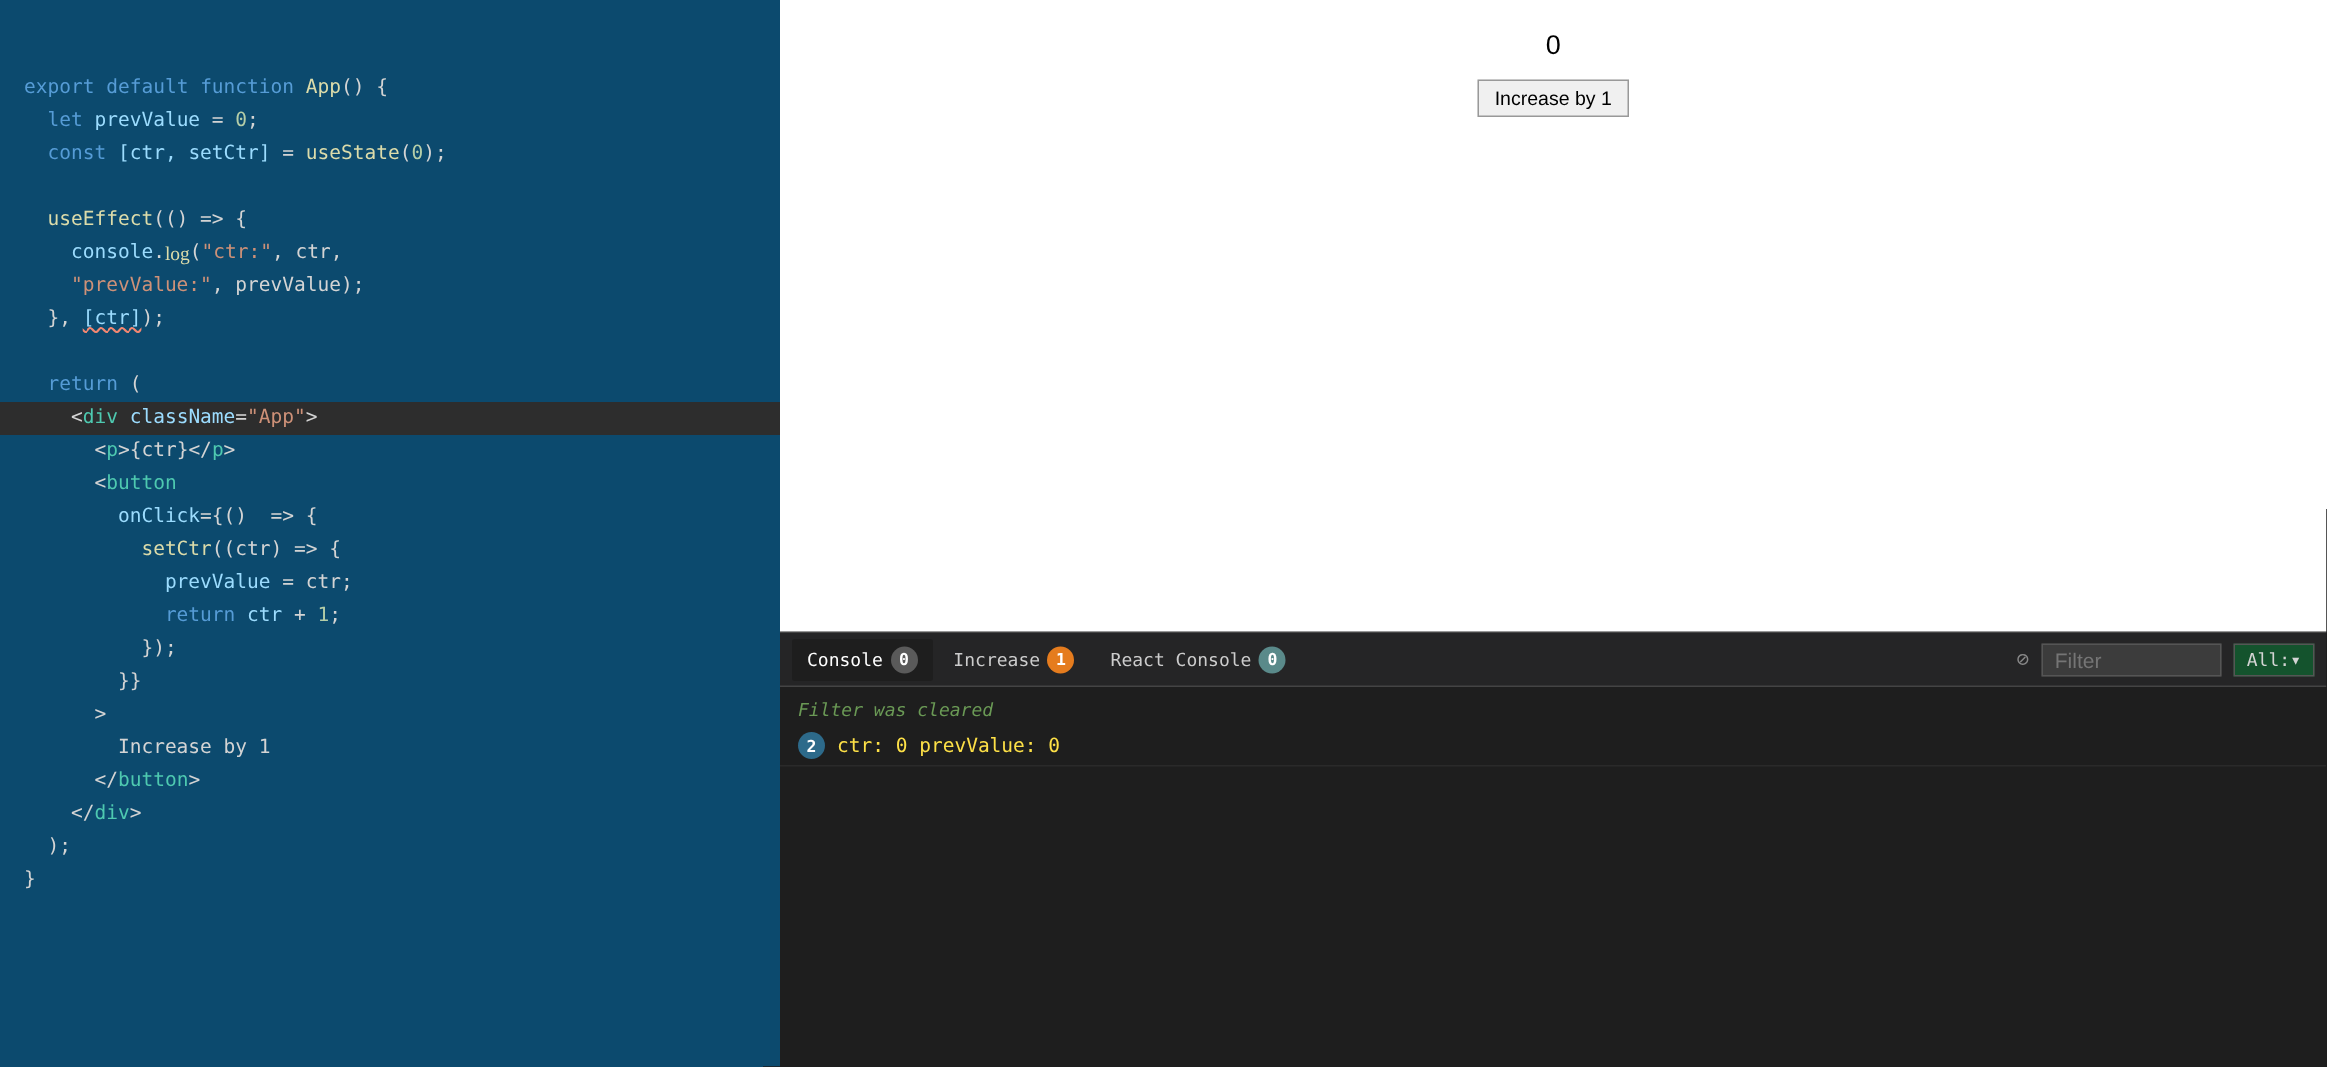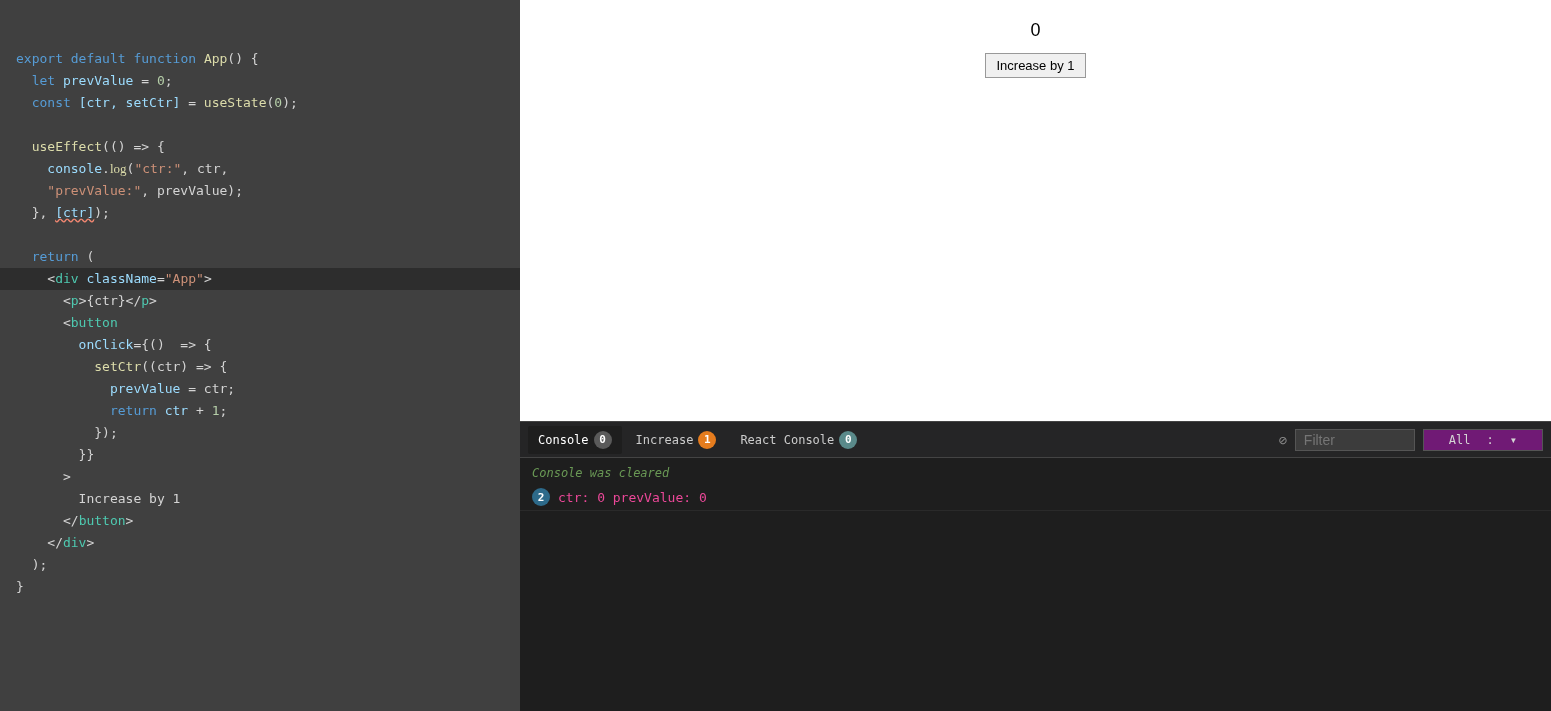--- a/index.html
+++ b/index.html
@@ -9,21 +9,21 @@
       overflow: hidden;
       display: flex;
       font-family: 'Consolas', 'Monaco', monospace;
       background: #1e1e1e;
     }
 
     
     .editor-panel {
       width: 520px;
       height: 711px;
-      background: #404040;
+      background: #0c4a6e;
       overflow: hidden;
       flex-shrink: 0;
       position: relative;
     }
 
     .code-area {
       padding: 4px 0;
       font-size: 13px;
       line-height: 22px;
       white-space: pre;
@@ -162,25 +162,25 @@
       color: #86efac;
       padding: 2px 8px;
       font-size: 14px;
       width: 120px;
       height: 22px;
     }
 
     .filter-dropdown {
       display: flex;
       align-items: center;
-      gap: 16px;
+      gap: 0;
       color: #d4d4d4;
       font-size: 12px;
-      padding: 2px 25px;
-      background: #701a75;
+      padding: 2px 8px;
+      background: #14532d;
       border: 1px solid #555;
       height: 22px;
       cursor: pointer;
     }
 
     .console-content {
       flex: 1;
       overflow-y: auto;
       padding: 4px 0;
     }
@@ -210,21 +210,21 @@
       height: 18px;
       border-radius: 50%;
       background: #2d6a8a;
       color: #fff;
       font-size: 11px;
       font-weight: bold;
       flex-shrink: 0;
     }
 
     .log-text {
-      color: #ec4899;
+      color: #fde047;
     }
   </style>
 </head>
 <body>
 
 <div class="editor-panel">
   <div class="code-area" id="code-lines">
   <div class="line"><span class="kw">export </span><span class="kw">default </span><span class="kw">function </span><span class="fn">App</span><span class="plain">() {</span></div><div class="line"><span class="kw">  let </span><span class="var">prevValue</span><span class="op"> = </span><span class="num">0</span><span class="plain">;</span></div><div class="line"><span class="kw">  const </span><span class="var">[ctr, setCtr]</span><span class="op"> = </span><span class="fn">useState</span><span class="plain">(</span><span class="num">0</span><span class="plain">);</span></div><div class="line"></div><div class="line"><span class="fn">  useEffect</span><span class="plain">(() =&gt; {</span></div><div class="line"><span class="var">    console</span><span class="plain">.</span><span class="method">log</span><span class="plain">(</span><span class="str">"ctr:"</span><span class="plain">, ctr,</span></div><div class="line"><span class="str">    "prevValue:"</span><span class="plain">, prevValue);</span></div><div class="line"><span class="plain">  }, </span><span class="var underline">[ctr]</span><span class="plain">);</span></div><div class="line"></div><div class="line"><span class="kw">  return </span><span class="plain">(</span></div><div class="line highlighted"><span class="plain">    &lt;</span><span class="jsx-tag">div</span><span class="jsx-attr"> className</span><span class="plain">=</span><span class="jsx-str">"App"</span><span class="plain">&gt;</span></div><div class="line"><span class="plain">      &lt;</span><span class="jsx-tag">p</span><span class="plain">&gt;{ctr}&lt;/</span><span class="jsx-tag">p</span><span class="plain">&gt;</span></div><div class="line"><span class="plain">      &lt;</span><span class="jsx-tag">button</span></div><div class="line"><span class="jsx-attr">        onClick</span><span class="plain">={()  =&gt; {</span></div><div class="line"><span class="fn">          setCtr</span><span class="plain">((ctr) =&gt; {</span></div><div class="line"><span class="var">            prevValue</span><span class="plain"> = ctr;</span></div><div class="line"><span class="kw">            return </span><span class="var">ctr</span><span class="op"> + </span><span class="num">1</span><span class="plain">;</span></div><div class="line"><span class="plain">          });</span></div><div class="line"><span class="plain">        }}</span></div><div class="line"><span class="plain">      &gt;</span></div><div class="line"><span class="plain">        Increase by 1</span></div><div class="line"><span class="plain">      &lt;/</span><span class="jsx-tag">button</span><span class="plain">&gt;</span></div><div class="line"><span class="plain">    &lt;/</span><span class="jsx-tag">div</span><span class="plain">&gt;</span></div><div class="line"><span class="plain">  );</span></div><div class="line"><span class="plain">}</span></div></div>
 </div>
 
@@ -254,21 +254,21 @@
         <span class="clear-icon">⊘</span>
         <input class="filter-input" type="text" placeholder="Filter" style="">
         <div class="filter-dropdown">
           <span>All</span>
           <span>:</span>
           <span>▾</span>
         </div>
       </div>
     </div>
     <div class="console-content">
-      <div class="console-cleared">Console was cleared</div>
+      <div class="console-cleared">Filter was cleared</div>
       <div class="console-log-entry">
         <span class="log-count">2</span>
         <span class="log-text">ctr: 0 prevValue: 0</span>
       </div>
     </div>
   </div>
 
 </div>
 
 </body></html>

